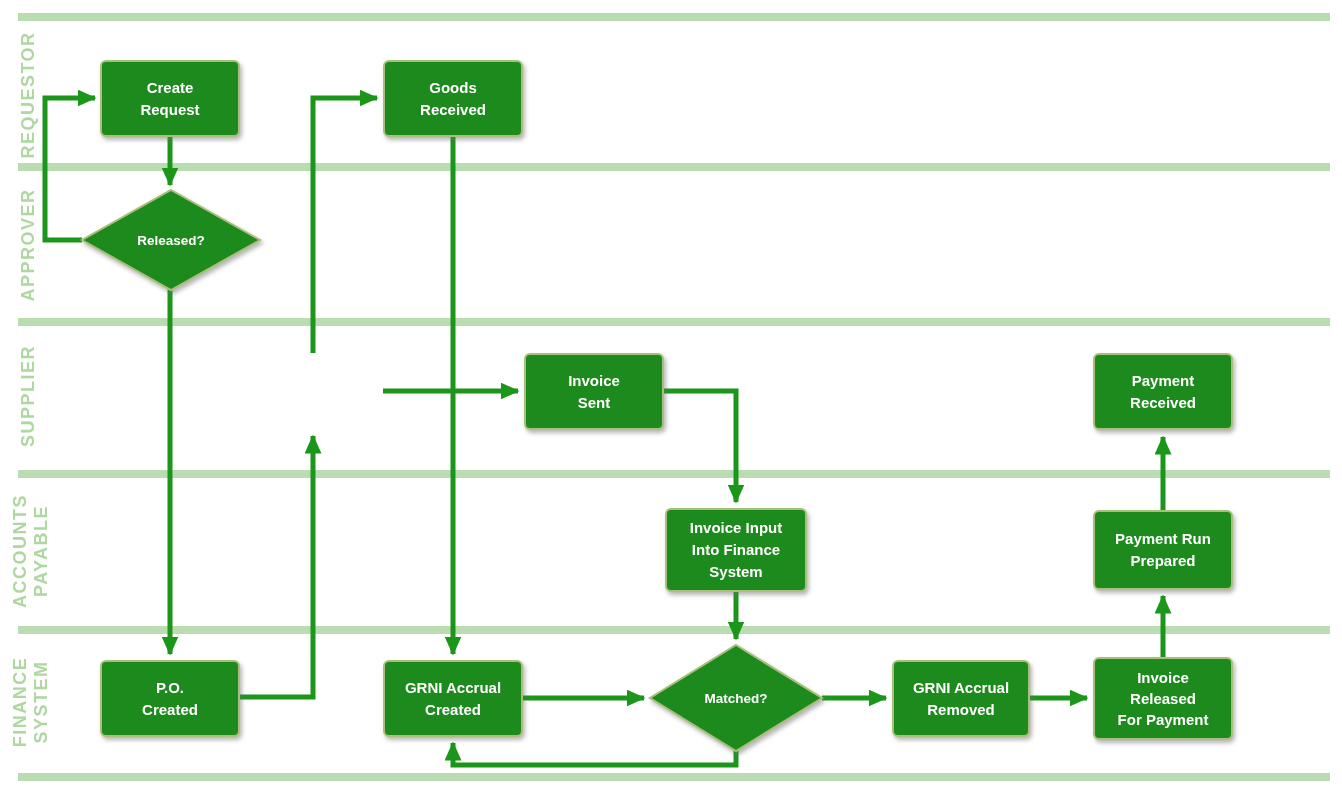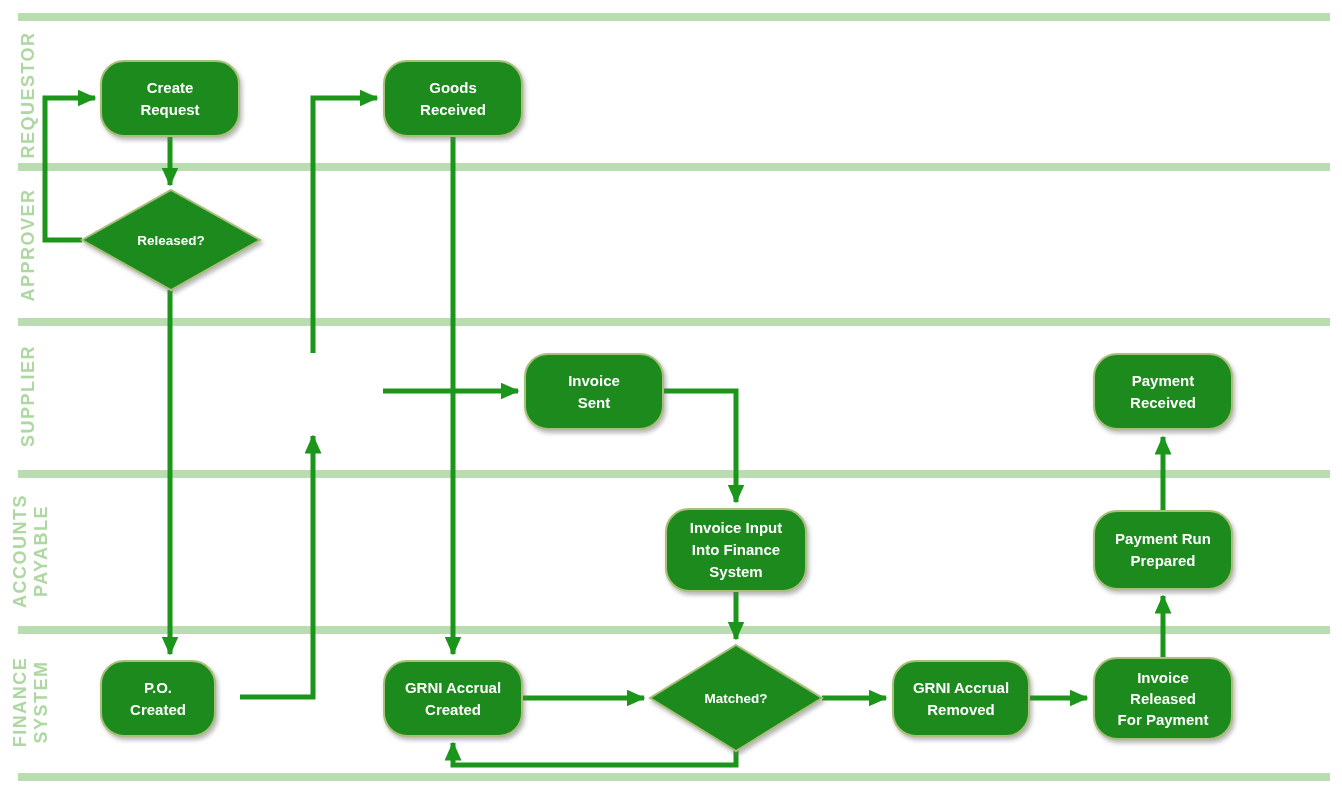--- a/index.html
+++ b/index.html
@@ -31,21 +31,21 @@
   }
   svg.wires { position: absolute; left: 0; top: 0; }
   .wire { stroke: #1b961b; stroke-width: 5; fill: none; }
   .diamond { fill: #1d8a1d; stroke: #a9bf7a; stroke-width: 2;
              filter: drop-shadow(2px 3px 2px rgba(110,110,110,0.5)); }
   .node {
     position: absolute;
     box-sizing: border-box;
     background: #1d8a1d;
     border: 2px solid #a9bf7a;
-    border-radius: 24px;
+    border-radius: 6px;
     box-shadow: 2px 3px 4px rgba(110,110,110,0.5);
     color: #ffffff;
     font-weight: bold;
     font-size: 15px;
     line-height: 22px;
     display: flex;
     align-items: center;
     justify-content: center;
     text-align: center;
     white-space: pre-line;
@@ -112,21 +112,21 @@
 Received</div>
   <div class="node" style="left:524px; top:353px; width:140px; height:77px">Invoice
 Sent</div>
   <div class="node" style="left:1093px; top:353px; width:140px; height:77px">Payment
 Received</div>
   <div class="node" style="left:665px; top:508px; width:142px; height:84px">Invoice Input
 Into Finance
 System</div>
   <div class="node" style="left:1093px; top:510px; width:140px; height:80px">Payment Run
 Prepared</div>
-  <div class="node" style="left:100px; top:660px; width:116px; height:77px">P.O.
+  <div class="node" style="left:100px; top:660px; width:140px; height:77px">P.O.
 Created</div>
   <div class="node" style="left:383px; top:660px; width:140px; height:77px">GRNI Accrual
 Created</div>
   <div class="node" style="left:892px; top:660px; width:138px; height:77px">GRNI Accrual
 Removed</div>
   <div class="node" style="left:1093px; top:657px; width:140px; height:83px; line-height:21px">Invoice
 Released
 For Payment</div>
 
   <div class="diamond-label" style="left:171px; top:240px">Released?</div>

